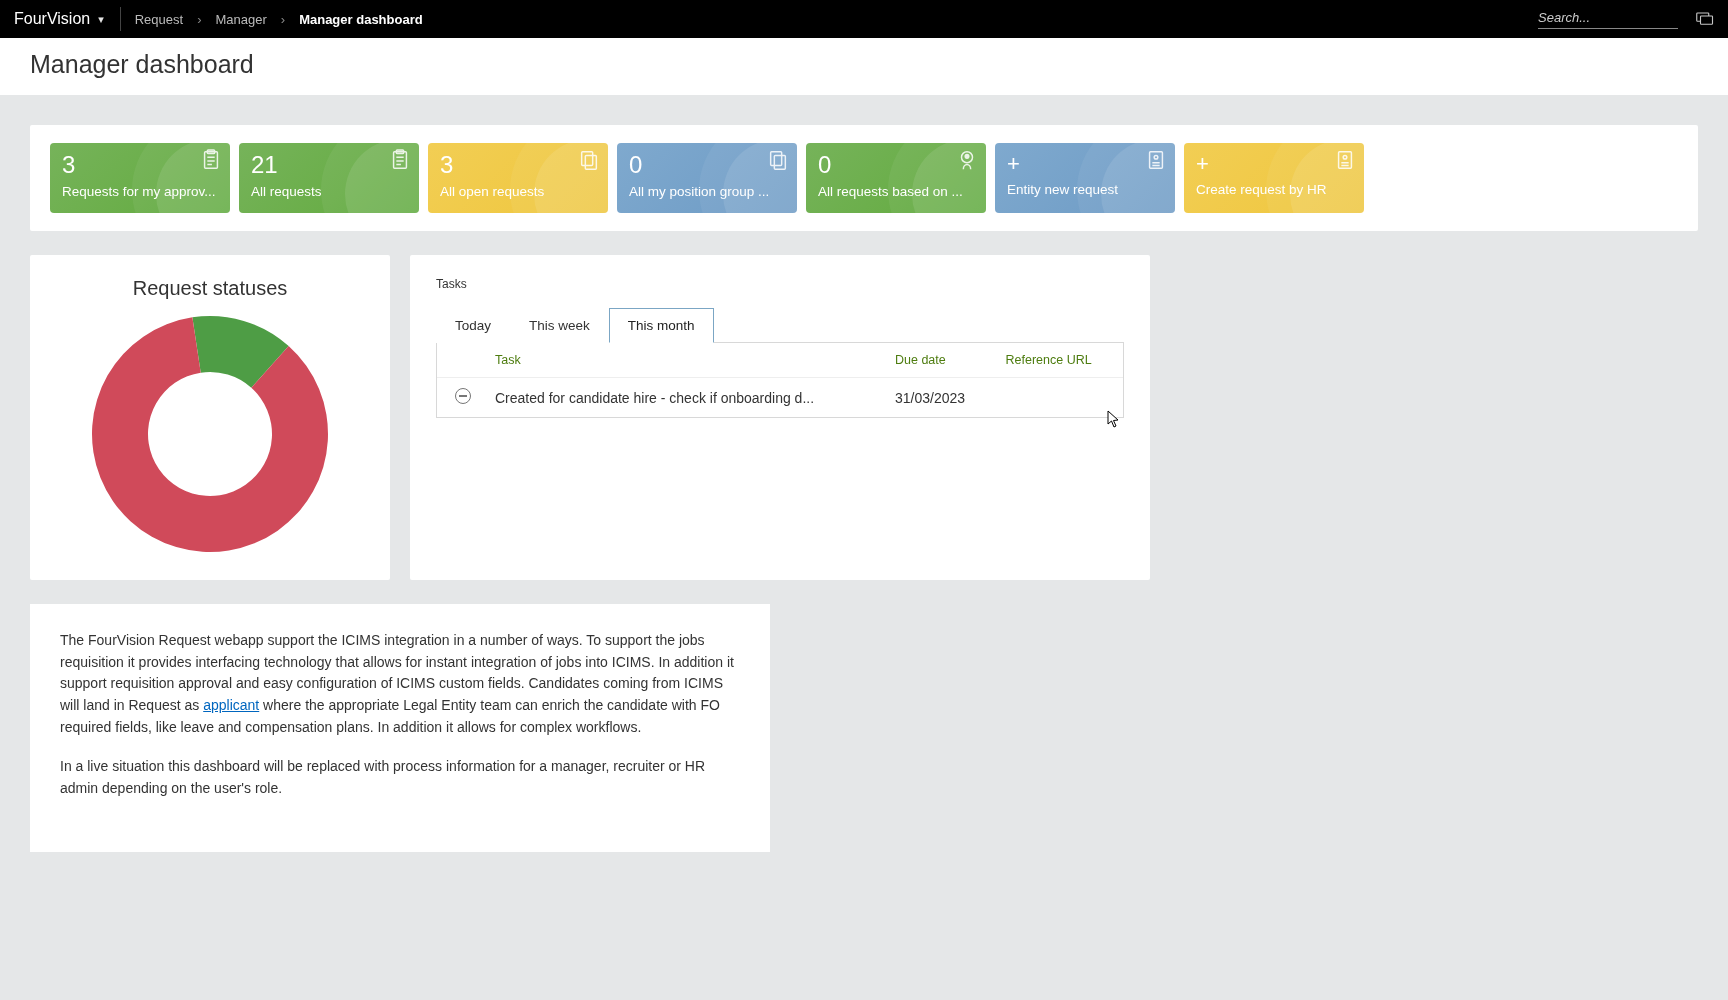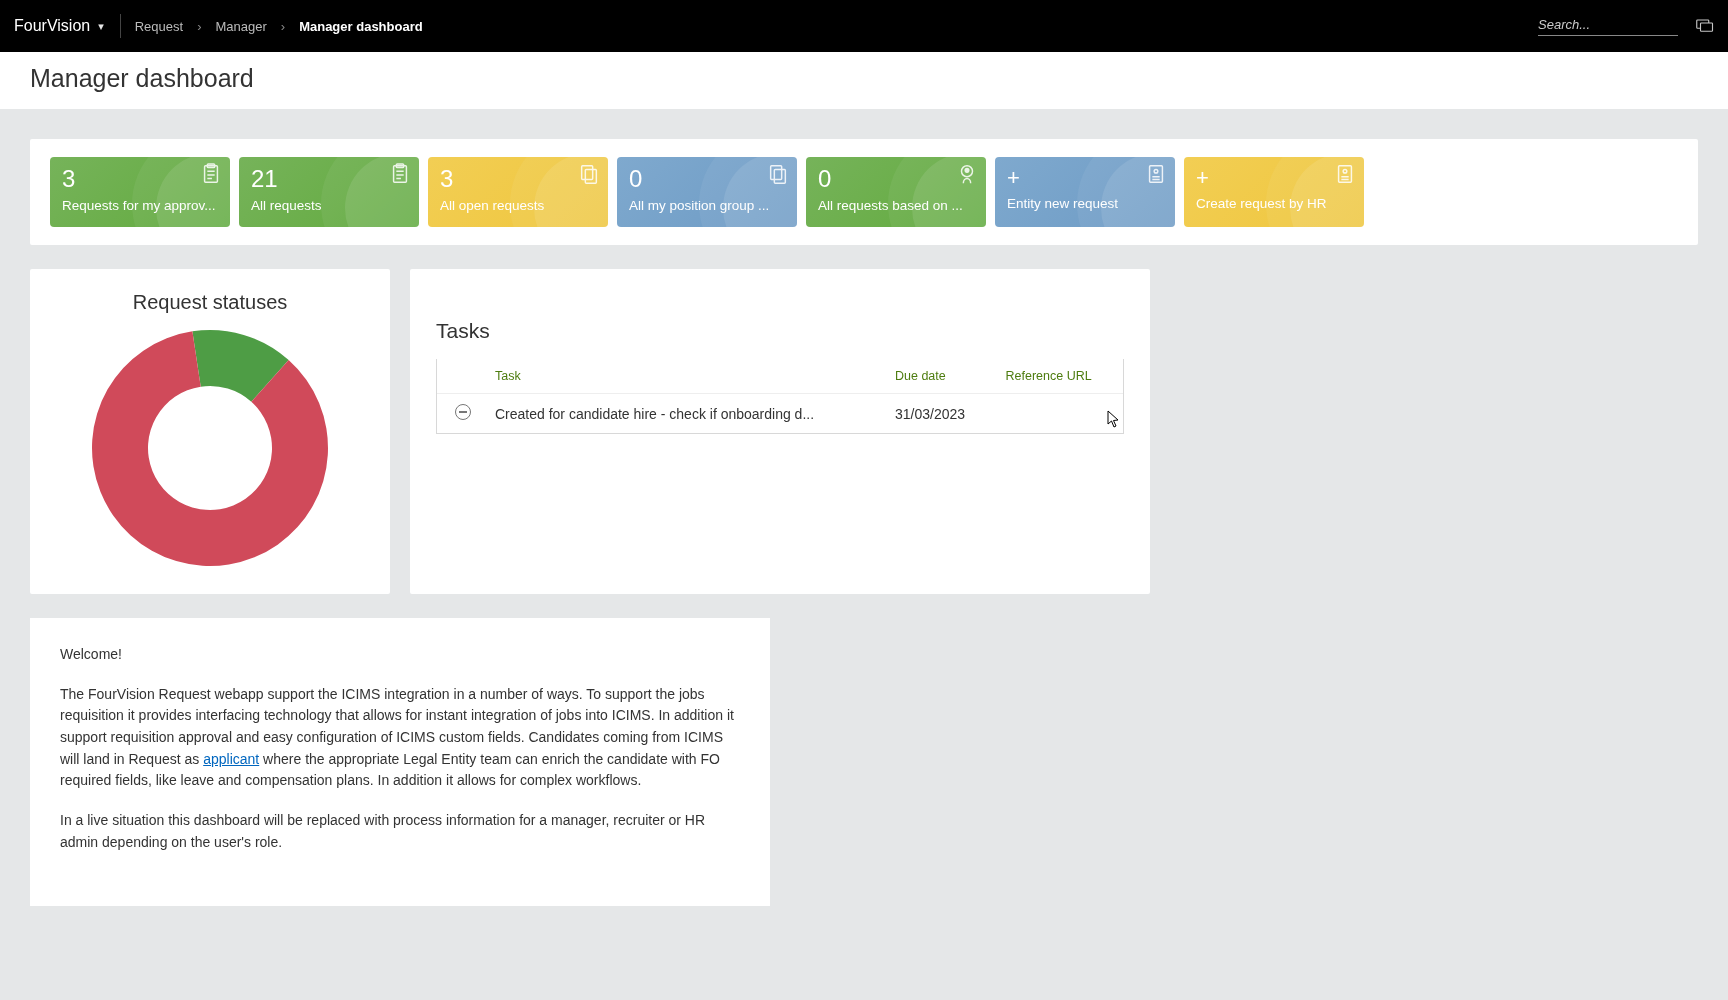--- a/index.html
+++ b/index.html
@@ -1,17 +1,17 @@
 <!DOCTYPE html>
 <html><head>
 <meta charset="utf-8">
 <style>
 * { box-sizing: border-box; margin: 0; padding: 0; }
 body { font-family: 'Segoe UI', Tahoma, sans-serif; background: #e5e7e8; color: #333; font-size: 13px; }
-.topbar { background: #000; color: #fff; height: 52px; display: flex; align-items: center; padding: 0 14px; justify-content: space-between; }
+.topbar { background: #000; color: #fff; height: 38px; display: flex; align-items: center; padding: 0 14px; justify-content: space-between; }
 .topbar-left { display: flex; align-items: center; gap: 6px; height: 100%; }
 .brand { font-size: 16px; font-weight: 400; padding-right: 4px; display:flex; align-items:center; gap:8px;}
 .brand-chevron { font-size: 11px; opacity: .9; }
 .vsep { width:1px; height: 24px; background: #444; margin: 0 8px 0 6px; }
 .breadcrumb { display: flex; align-items: center; gap: 14px; color: #bbb; font-size: 13px; }
 .breadcrumb .crumb.current { color: #fff; font-weight: 600; }
 .breadcrumb .sep { color: #888; }
 .topbar-right { display: flex; align-items: center; gap: 18px; }
 .search-wrap { border-bottom: 1px solid #888; width: 140px; padding-bottom: 3px; margin-left: 28px;}
 .search-input { background: transparent; border: none; outline: none; color: #fff; font-size: 13px; width: 100%; font-style: normal; }
@@ -32,21 +32,21 @@
 .tile.blue { background: linear-gradient(135deg,#7fa9ce 0%,#6d9bc5 100%); }
 .tile .arc { position:absolute; right:-36px; bottom:-36px; width:110px; height:110px; border-radius:50%; background: rgba(255,255,255,0.10); }
 .tile .arc2 { position:absolute; right:-52px; bottom:-52px; width:150px; height:150px; border-radius:50%; background: rgba(255,255,255,0.06); }
 
 .row-cards { display: flex; gap: 20px; margin: 24px 30px 0; align-items: stretch;}
 .card { background: #fff; border-radius: 2px; }
 .card-statuses { flex: 0 0 360px; padding: 22px 18px 26px; text-align: center; }
 .card-statuses h2 { font-size: 20px; font-weight: 400; color: #333; margin-bottom: 14px;}
 .donut-wrap { display:flex; justify-content:center; }
 .card-tasks { flex: 0 0 740px; padding: 22px 26px 28px; }
-.card-tasks h2 { font-size: 21px; font-weight: 400; color: #333; margin-bottom: 16px; margin-top: 28px;}
+.card-tasks h2 { font-size: 12px; font-weight: 400; color: #333; margin-bottom: 16px;}
 .tabs { display: flex; border-bottom: 1px solid #d8d8d8; }
 .tab { padding: 9px 18px; font-size: 13.5px; color: #333; cursor: pointer; border: 1px solid transparent; border-bottom: none; position: relative; top:1px; background:#fff;}
 .tab.active { border-color: #7ba6c4; border-bottom: 1px solid #fff; color:#222; }
 .tbl-wrap { border: 1px solid #d8d8d8; border-top: none; }
 .tbl { width: 100%; border-collapse: collapse; }
 .tbl th { text-align: left; font-weight: 400; font-size: 12.5px; color: #4d7c0f; padding: 10px 12px 10px; border-bottom: 1px solid #eee;}
 .tbl td { padding: 10px 12px; font-size: 14px; color: #333; }
 .tbl th:first-child, .tbl td:first-child { width: 40px; text-align:center; padding-left: 18px;}
 .tbl th:nth-child(2), .tbl td:nth-child(2){ width: 400px; }
 .tbl td.task-text { white-space: nowrap; overflow:hidden; text-overflow: ellipsis; max-width: 360px;}
@@ -193,20 +193,25 @@
     <div class="donut-wrap">
       <svg id="donut" width="240" height="240" viewBox="0 0 240 240">
           <path d="M 102.3663003681153 3.325012803546997 A 118 118 0 0 1 198.65947956217676 32.04156507186194 L 161.32955705809286 73.78455113945289 A 62 62 0 0 0 110.73483578663686 58.696193167965376 Z" fill="#4e9d45"></path>
           <path d="M 198.65947956217676 32.04156507186194 A 118 118 0 1 1 102.36630036811523 3.3250128035470112 L 110.73483578663682 58.69619316796538 A 62 62 0 1 0 161.32955705809286 73.78455113945289 Z" fill="#d04a5a"></path>
         </svg>
     </div>
   </div>
 
   <div class="card card-tasks">
     <h2>Tasks</h2>
+    <div class="tabs" id="task-tabs">
+        <div class="tab">Today</div>
+        <div class="tab">This week</div>
+        <div class="tab active">This month</div>
+      </div>
     <div class="tbl-wrap">
       <table class="tbl">
         <thead>
             <tr id="task-head">
               <th></th>
               <th>Task</th>
               <th>Due date</th>
               <th>Reference URL</th>
             </tr>
           </thead>
@@ -217,21 +222,20 @@
               <td>31/03/2023</td>
               <td></td>
             </tr>
           </tbody>
       </table>
     </div>
   </div>
 </div>
 
 <div class="welcome-card">
-  <p>Welcome!</p>
   <p>
     <span>The FourVision Request webapp support the ICIMS integration in a number of ways. To support the jobs requisition it provides interfacing technology that allows for instant integration of jobs into ICIMS. In addition it support requisition approval and easy configuration of ICIMS custom fields. Candidates coming from ICIMS will land in Request as </span><a href="#">applicant</a><span> where the appropriate Legal Entity team can enrich the candidate with FO required fields, like leave and compensation plans. In addition it allows for complex workflows.</span>
   </p>
   <p>In a live situation this dashboard will be replaced with process information for a manager, recruiter or HR admin depending on the user's role.</p>
 </div>
 
 <svg class="cursor" width="14" height="18" viewBox="0 0 14 18">
     <path d="M1 1 L1 14 L4.5 11 L7 17 L9 16 L6.5 10.5 L11 10 Z" fill="#fff" stroke="#000" stroke-width="1"></path>
   </svg>
 

